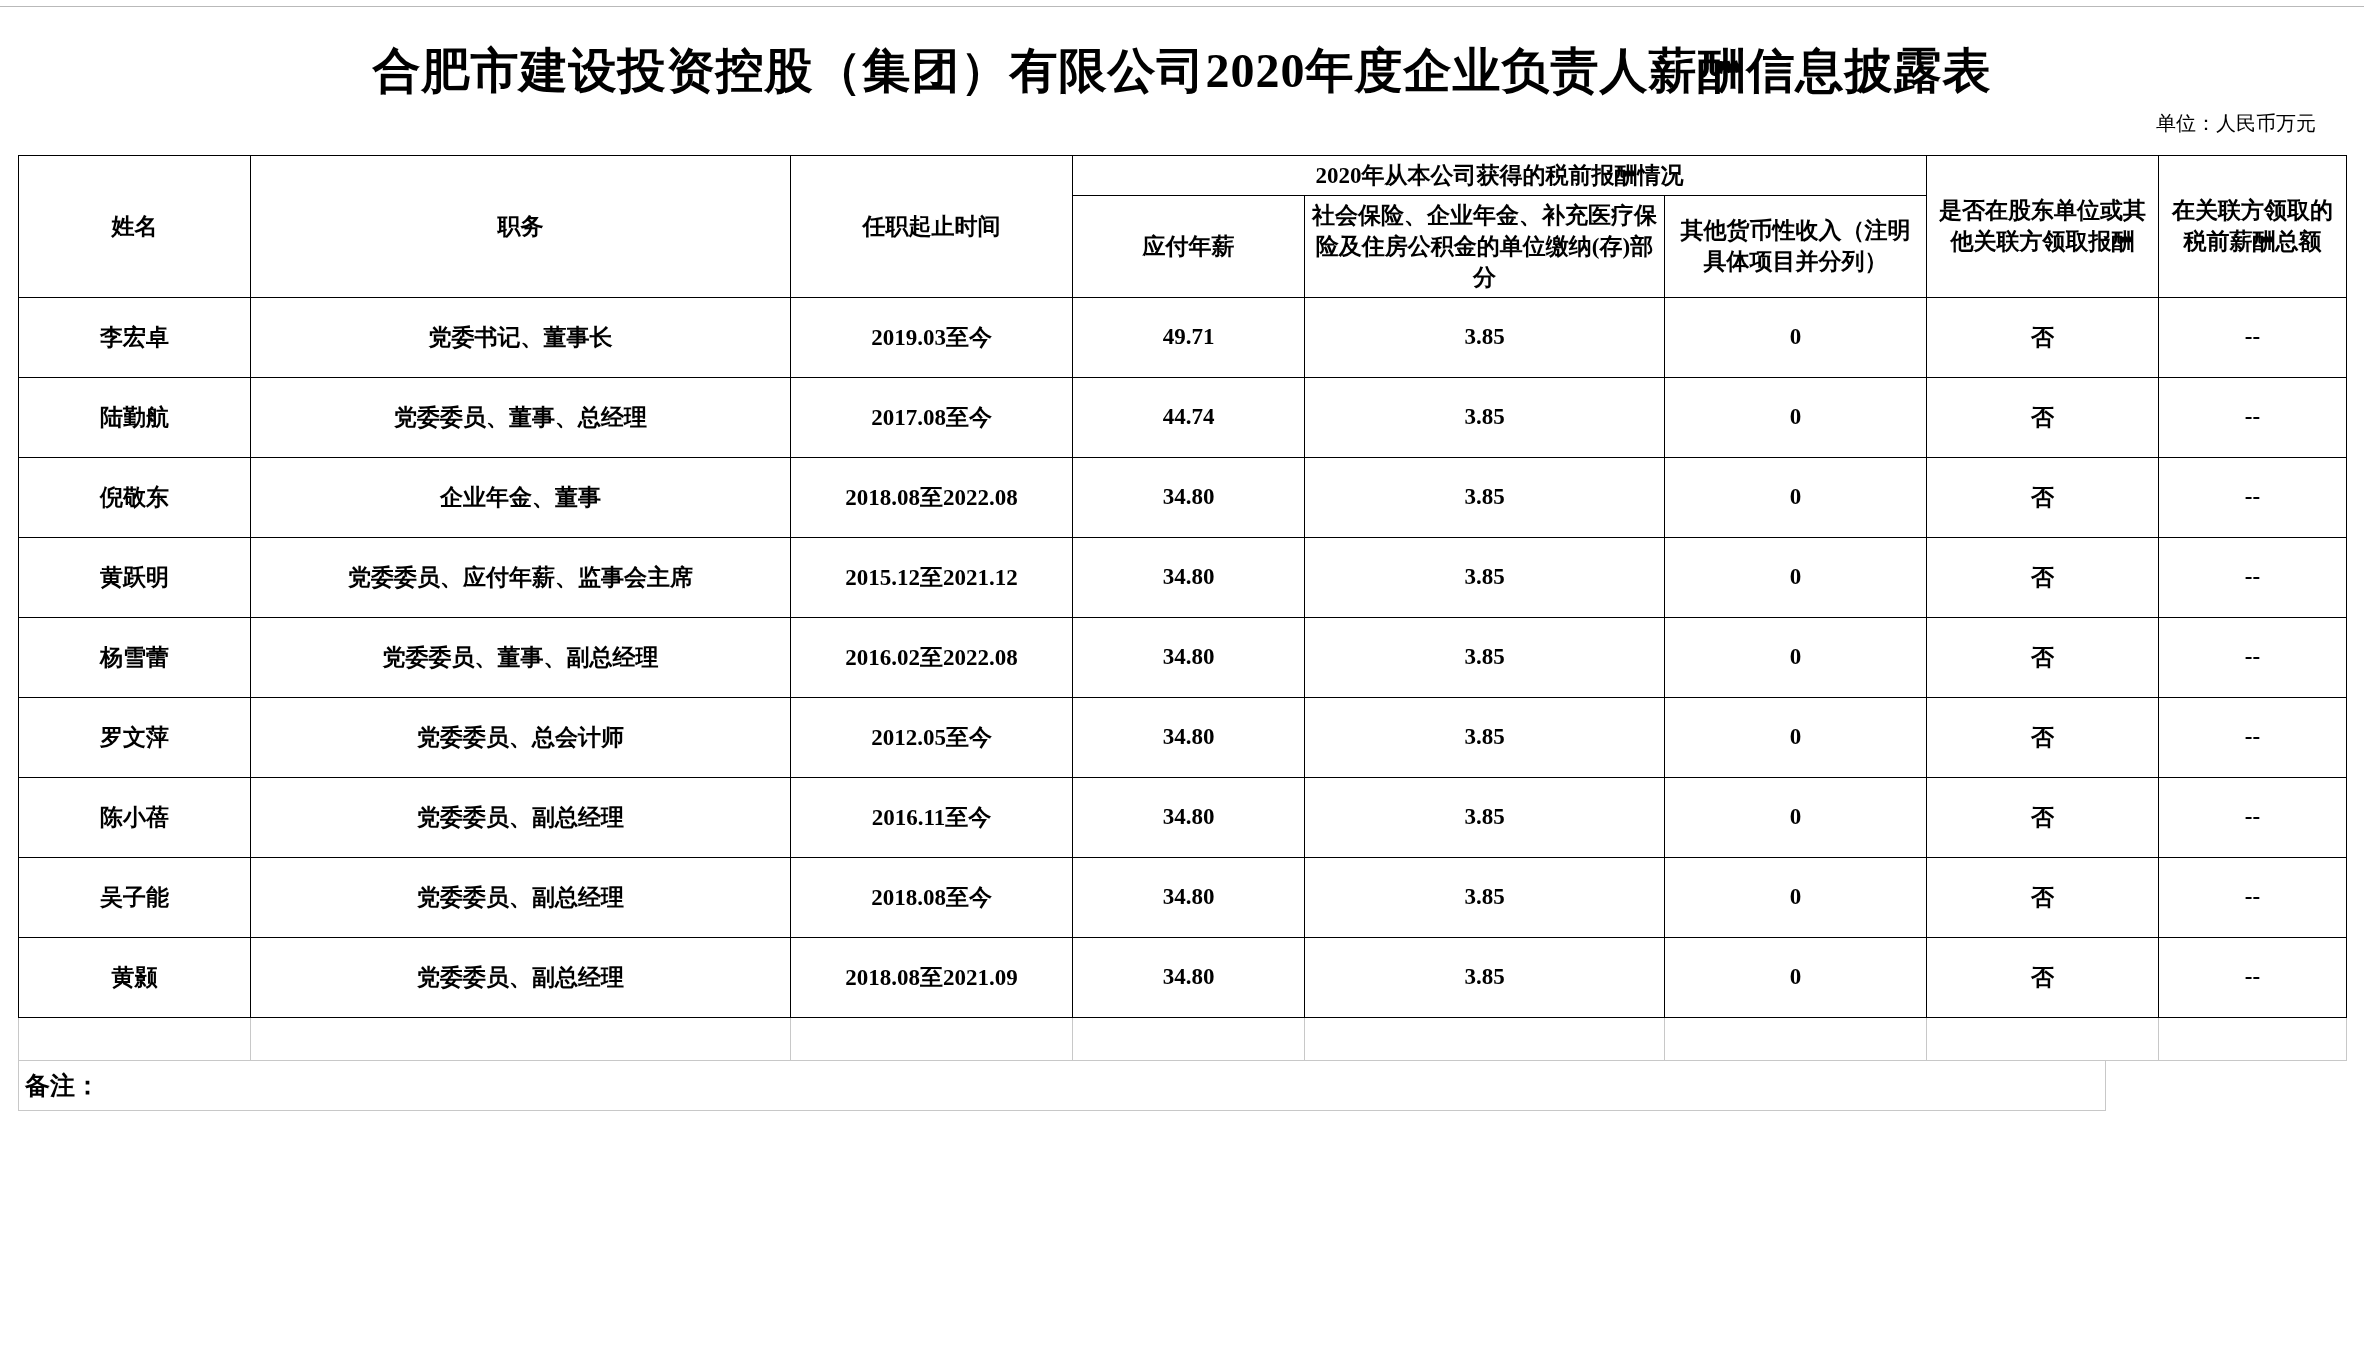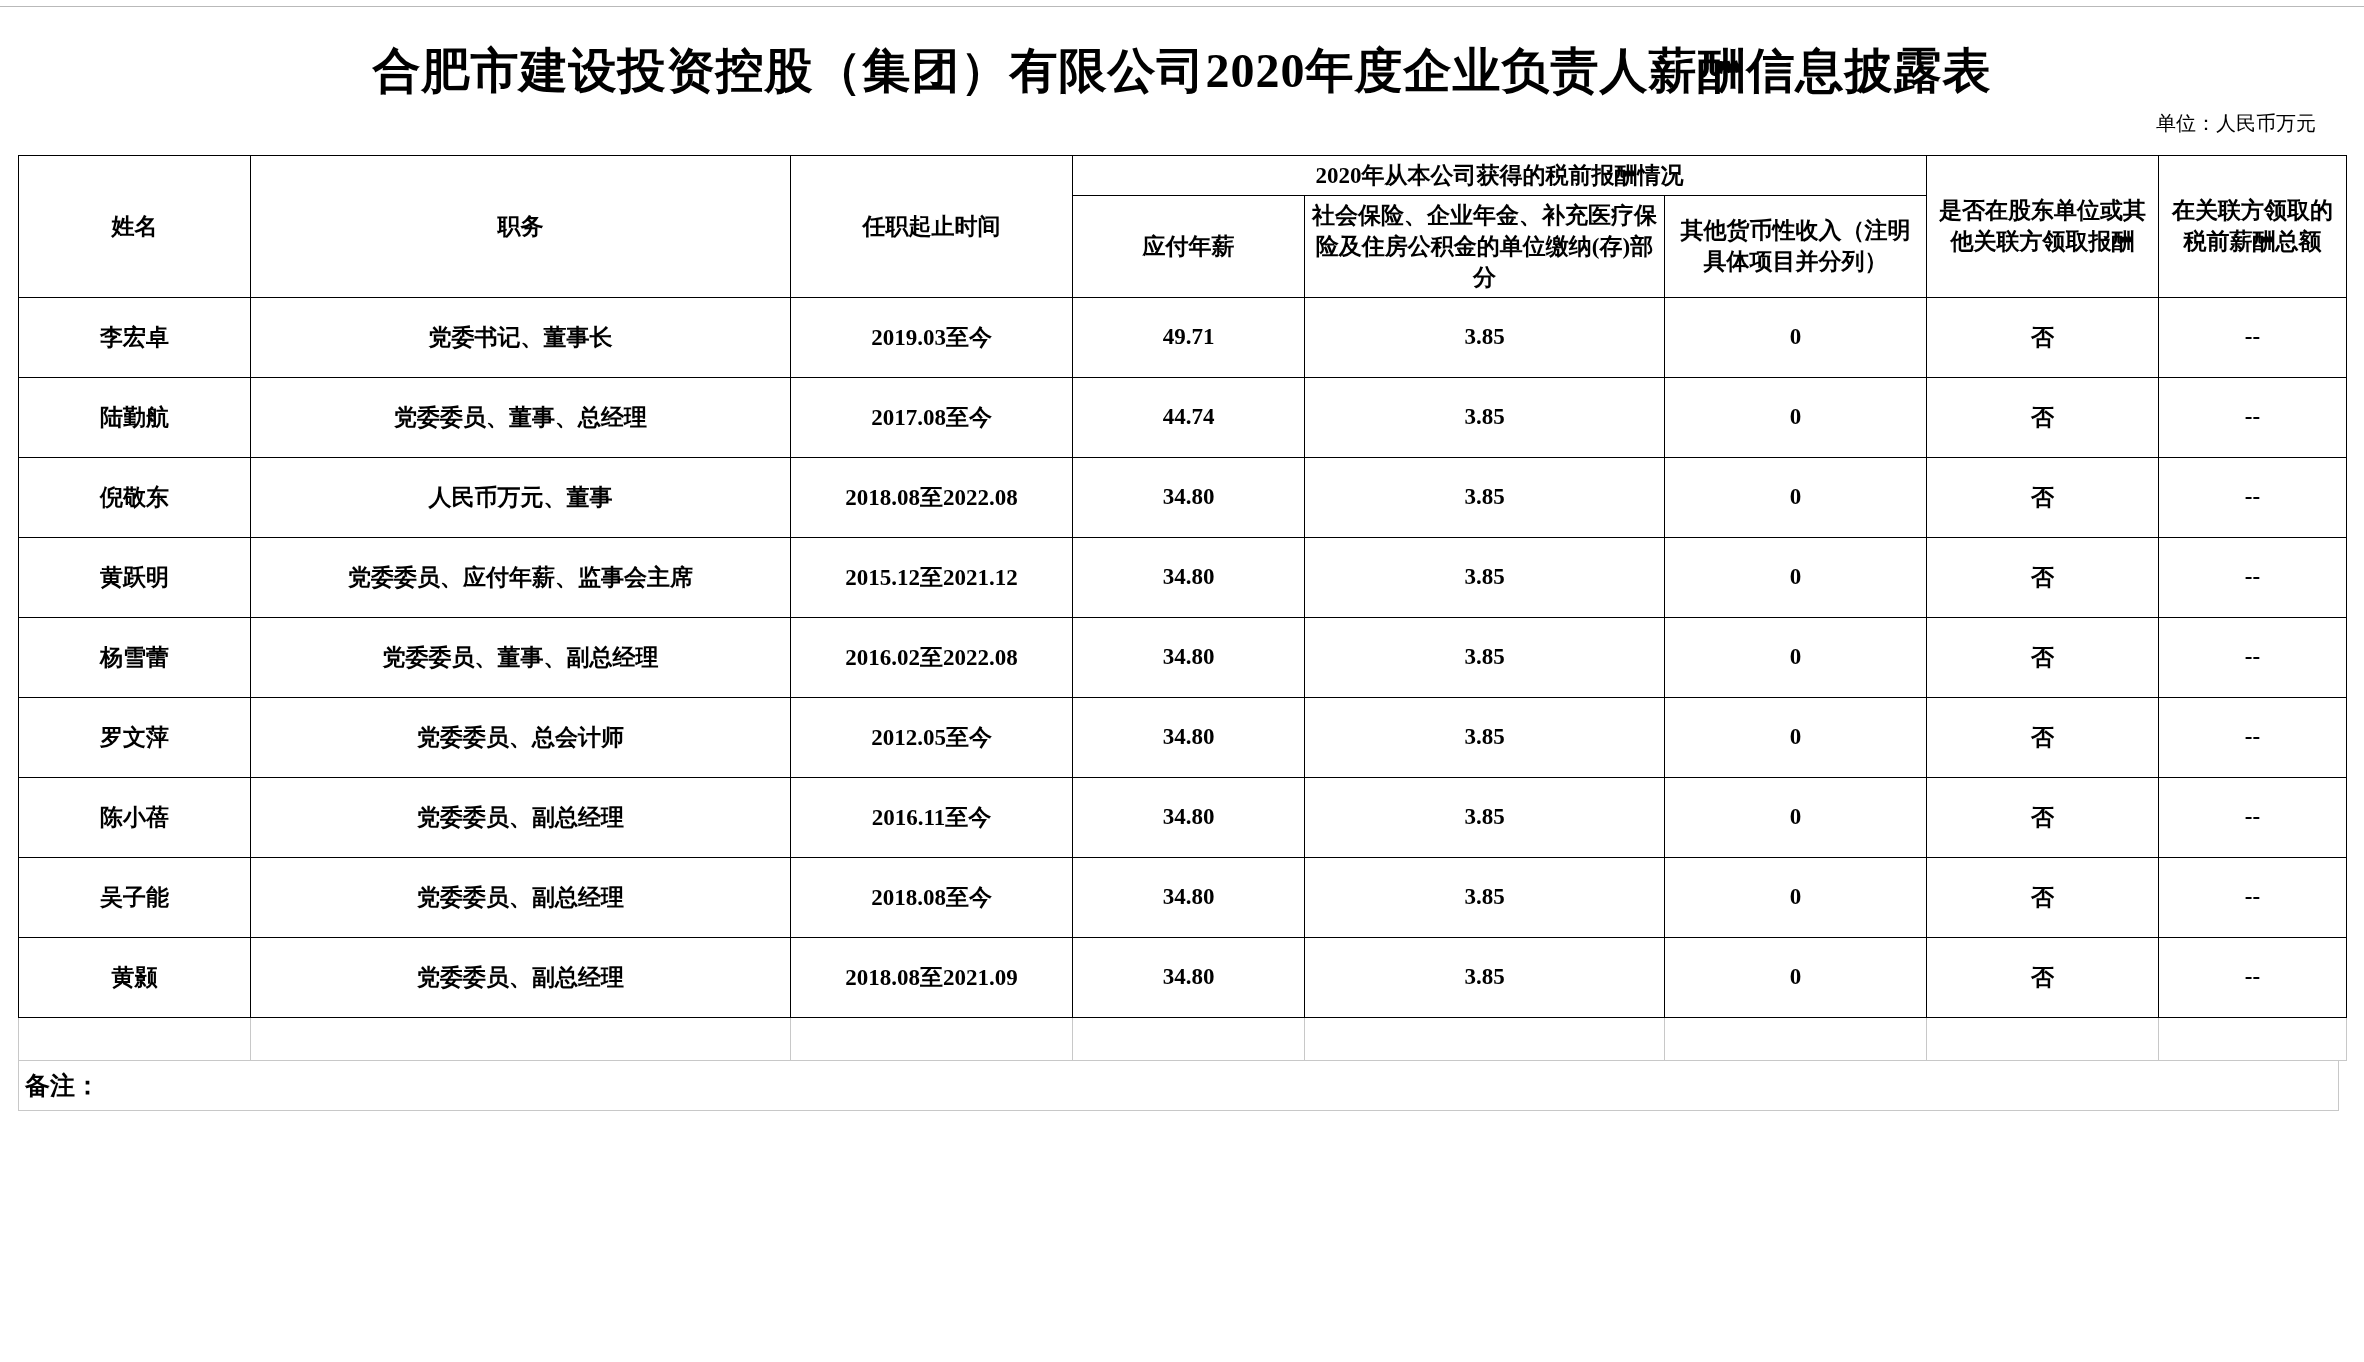--- a/index.html
+++ b/index.html
@@ -96,21 +96,21 @@
     table-layout: fixed;
   }
   table.spacer td {
     border-left: 1px solid #c8c8c8;
     border-right: 1px solid #c8c8c8;
     border-top: none;
     border-bottom: 1px solid #c8c8c8;
     height: 40px;
   }
   .notes {
-    width: 2321px;
+    width: 2088px;
   }
   .note-row {
     border-bottom: 1px solid #c8c8c8;
     border-left: 1px solid #c8c8c8;
     border-right: 1px solid #c8c8c8;
     box-sizing: border-box;
     height: 50px;
     display: flex;
     align-items: center;
     font-size: 25px;
@@ -178,21 +178,21 @@
         <td class="left">党委委员、董事、总经理</td>
         <td>2017.08至今</td>
         <td>44.74</td>
         <td>3.85</td>
         <td>0</td>
         <td>否</td>
         <td>--</td>
       </tr>
       <tr>
         <td>倪敬东</td>
-        <td class="left">人民币万元、董事</td>
+        <td class="left">企业年金、董事</td>
         <td>2018.08至2022.08</td>
         <td>34.80</td>
         <td>3.85</td>
         <td>0</td>
         <td>否</td>
         <td>--</td>
       </tr>
       <tr>
         <td>黄跃明</td>
         <td class="left">党委委员、应付年薪、监事会主席</td>

